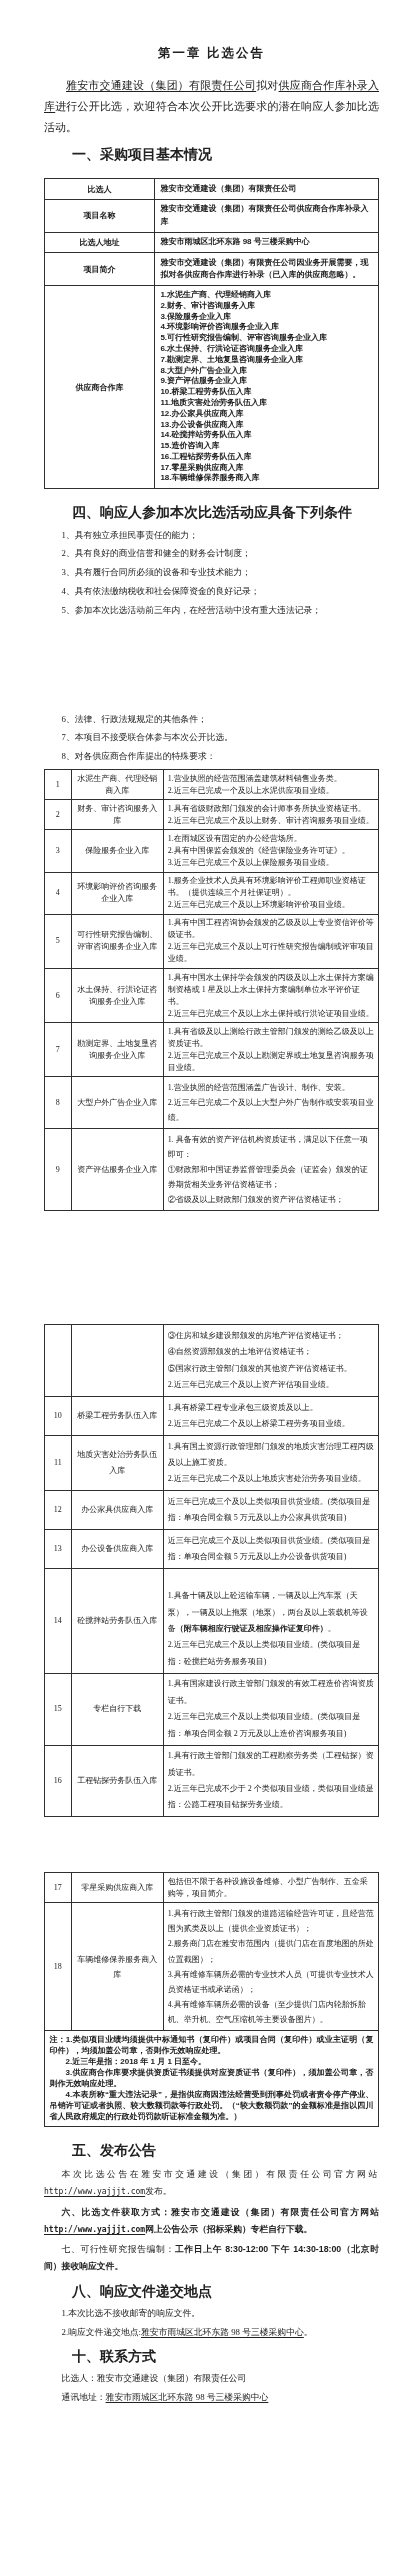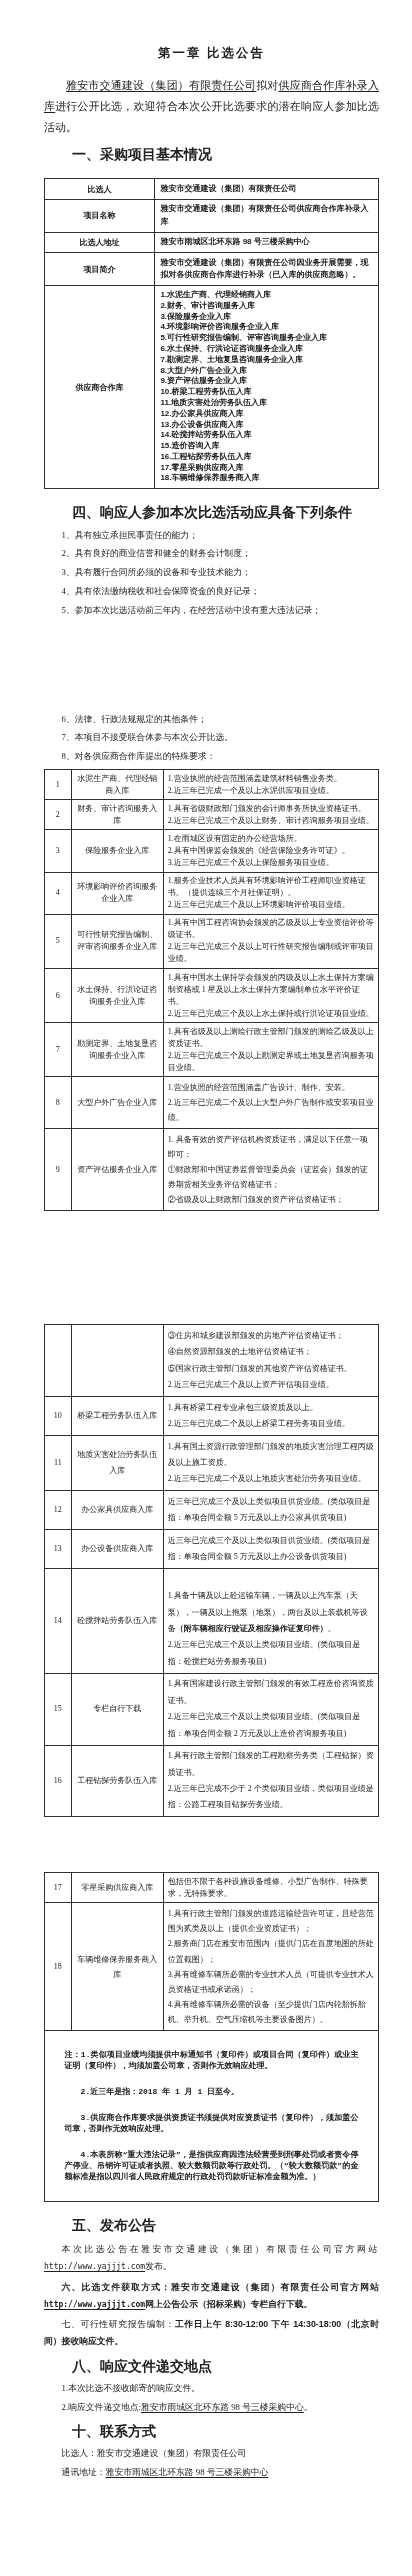--- a/index.html
+++ b/index.html
@@ -22,21 +22,21 @@
   .g2{height:112px;}
   .g3{height:54px;}
   table.sp{width:100%;border-collapse:collapse;font-size:8px;margin-top:1px;}
   table.sp td{border:0.8px solid #2f2f2f;padding:2.6px 4.1px;vertical-align:middle;}
   table.sp td.c{text-align:center;}
   table.sp tr.hrow td{text-align:center;padding:4.1px 3.1px;}
   tr.lh15 td{line-height:1.5;}
   tr.lh19 td{line-height:1.9;}
   tr.lh20 td{line-height:2.05;margin-top:26px;}
   .notebox{border:0.8px solid #2f2f2f;margin-top:-1px;padding:3.1px 4.6px;font-family:"Liberation Sans",sans-serif;font-weight:bold;font-size:8px;line-height:1.38;}
-  .notebox p{margin:15px;text-align:justify;font-family:Liberation Mono, monospace;}
+  .notebox p{margin:0;text-align:justify;}
   .notebox p.ind{text-indent:2em;}
   .sec{font-size:8.8px;line-height:1.9;margin:0 0 4.1px 0;text-indent:2em;text-align:justify;}
   .sec .sp-wide{letter-spacing:1.8px;}
   .boldseg{font-family:"Liberation Sans",sans-serif;font-weight:bold;}
   .url{text-decoration:underline;text-underline-offset:1.5px;font-family:"DejaVu Sans Mono",monospace;font-size:8px;}
   .fspacer{height:216px;}
   .fline{font-size:8.2px;margin:0 0 7.2px 0;text-indent:2em;}
   colgroup col.cnum{width:8%;}
   colgroup col.cname{width:27.5%;}
   colgroup col.creq{width:64.5%;}
@@ -241,21 +241,21 @@
   <table class="sp">
     <colgroup>
         <col class="cnum">
         <col class="cname">
         <col class="creq">
       </colgroup>
     <tbody>
         <tr class="lh15">
       <td class="c">17</td>
       <td class="c">零星采购供应商入库</td>
-      <td class="pre">包括但不限于各种设施设备维修、小型广告制作、特殊要求，无特殊要求。</td>
+      <td class="pre">包括但不限于各种设施设备维修、小型广告制作、五金采购等，项目简介。</td>
     </tr>
     <tr class="lh19">
       <td class="c">18</td>
       <td class="c">车辆维修保养服务商入库</td>
       <td class="pre">1.具有行政主管部门颁发的道路运输经营许可证，且经营范围为贰类及以上（提供企业资质证书）；
 2.服务商门店在雅安市范围内（提供门店在百度地图的所处位置截图）；
 3.具有维修车辆所必需的专业技术人员（可提供专业技术人员资格证书或承诺函）；
 4.具有维修车辆所必需的设备（至少提供门店内轮胎拆胎机、举升机、空气压缩机等主要设备图片）。</td>
     </tr>
   </tbody>

